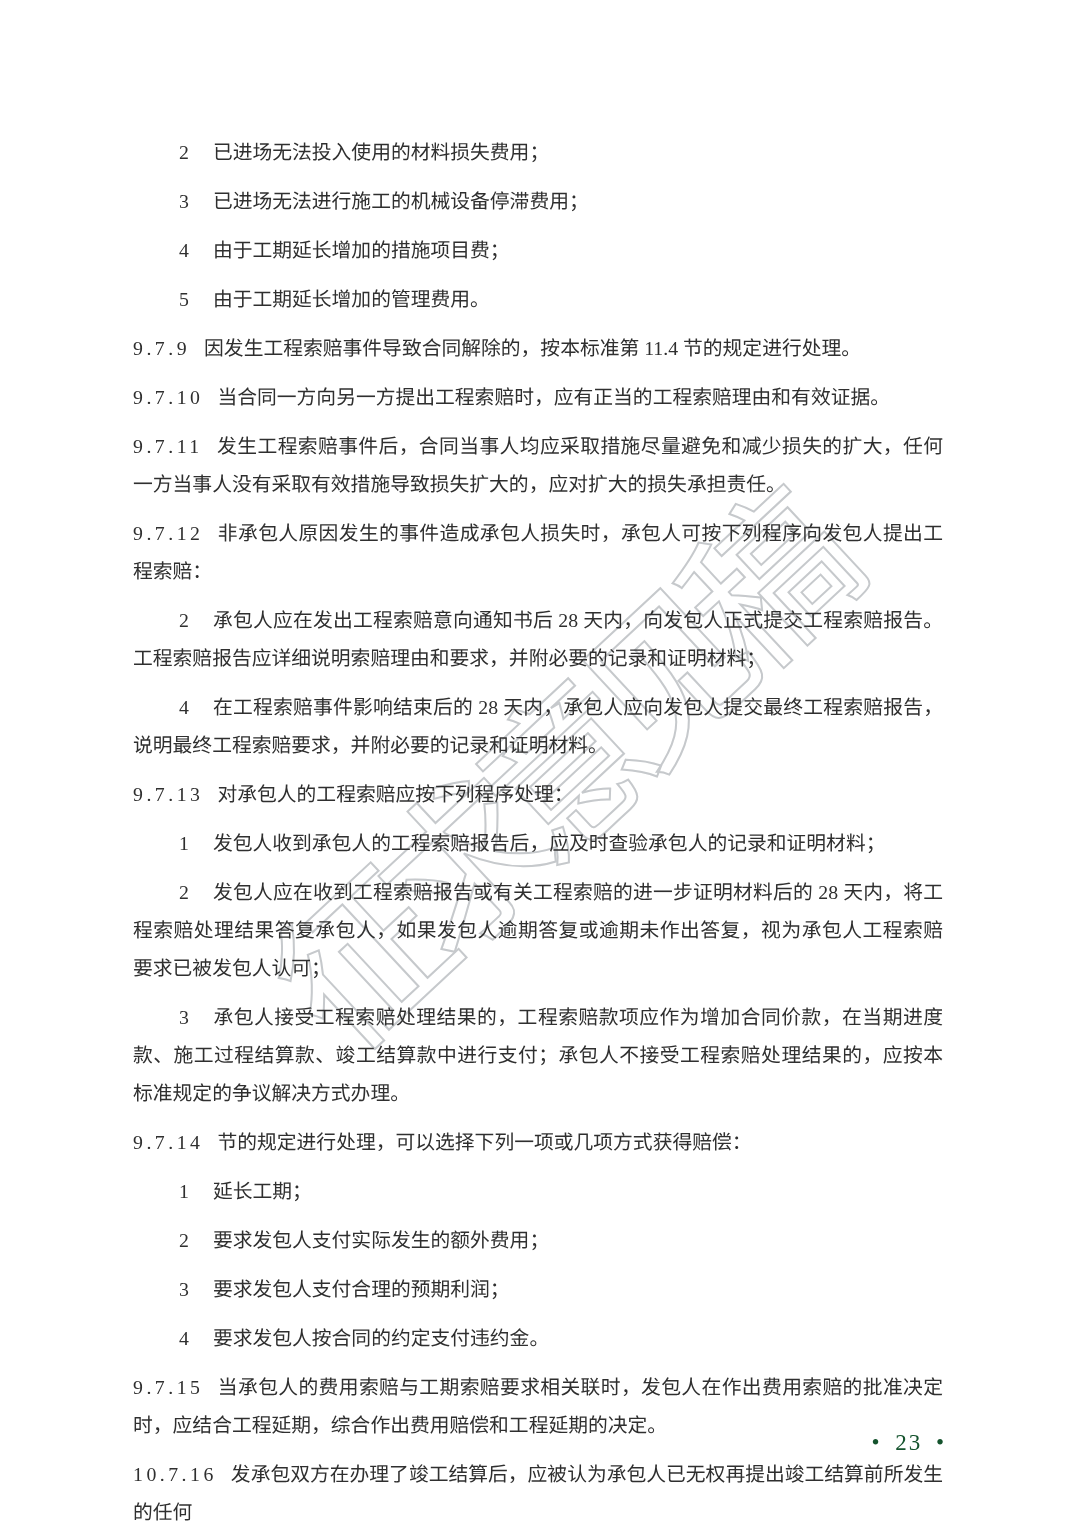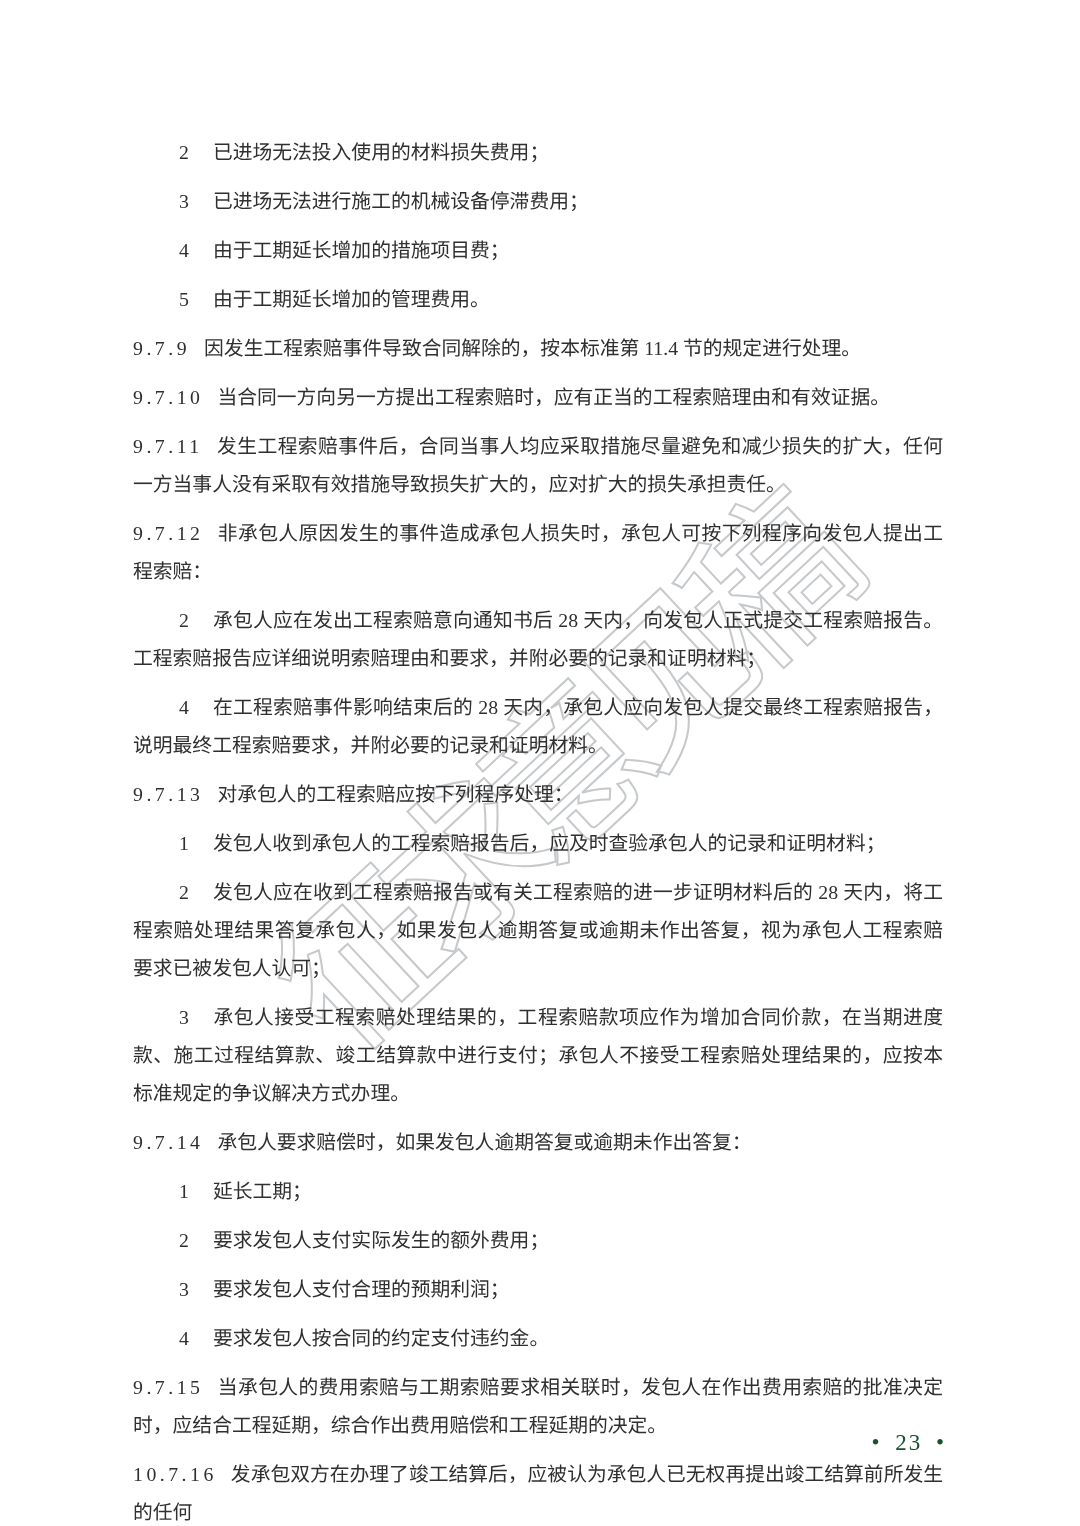--- a/index.html
+++ b/index.html
@@ -72,21 +72,21 @@
       <p class="para clause"><span class="num">9.7.9</span><span class="txt">因发生工程索赔事件导致合同解除的，按本标准第 11.4 节的规定进行处理。</span></p>
       <p class="para clause"><span class="num">9.7.10</span><span class="txt">当合同一方向另一方提出工程索赔时，应有正当的工程索赔理由和有效证据。</span></p>
       <p class="para clause"><span class="num">9.7.11</span><span class="txt">发生工程索赔事件后，合同当事人均应采取措施尽量避免和减少损失的扩大，任何一方当事人没有采取有效措施导致损失扩大的，应对扩大的损失承担责任。</span></p>
       <p class="para clause"><span class="num">9.7.12</span><span class="txt">非承包人原因发生的事件造成承包人损失时，承包人可按下列程序向发包人提出工程索赔：</span></p>
       <p class="para item"><span class="num">2</span><span class="txt">承包人应在发出工程索赔意向通知书后 28 天内，向发包人正式提交工程索赔报告。工程索赔报告应详细说明索赔理由和要求，并附必要的记录和证明材料；</span></p>
       <p class="para item"><span class="num">4</span><span class="txt">在工程索赔事件影响结束后的 28 天内，承包人应向发包人提交最终工程索赔报告，说明最终工程索赔要求，并附必要的记录和证明材料。</span></p>
       <p class="para clause"><span class="num">9.7.13</span><span class="txt">对承包人的工程索赔应按下列程序处理：</span></p>
       <p class="para item"><span class="num">1</span><span class="txt">发包人收到承包人的工程索赔报告后，应及时查验承包人的记录和证明材料；</span></p>
       <p class="para item"><span class="num">2</span><span class="txt">发包人应在收到工程索赔报告或有关工程索赔的进一步证明材料后的 28 天内，将工程索赔处理结果答复承包人，如果发包人逾期答复或逾期未作出答复，视为承包人工程索赔要求已被发包人认可；</span></p>
       <p class="para item"><span class="num">3</span><span class="txt">承包人接受工程索赔处理结果的，工程索赔款项应作为增加合同价款，在当期进度款、施工过程结算款、竣工结算款中进行支付；承包人不接受工程索赔处理结果的，应按本标准规定的争议解决方式办理。</span></p>
-      <p class="para clause"><span class="num">9.7.14</span><span class="txt">承包人要求赔偿时，如果发包人逾期答复或逾期未作出答复：</span></p>
+      <p class="para clause"><span class="num">9.7.14</span><span class="txt">节的规定进行处理，可以选择下列一项或几项方式获得赔偿：</span></p>
       <p class="para item"><span class="num">1</span><span class="txt">延长工期；</span></p>
       <p class="para item"><span class="num">2</span><span class="txt">要求发包人支付实际发生的额外费用；</span></p>
       <p class="para item"><span class="num">3</span><span class="txt">要求发包人支付合理的预期利润；</span></p>
       <p class="para item"><span class="num">4</span><span class="txt">要求发包人按合同的约定支付违约金。</span></p>
       <p class="para clause"><span class="num">9.7.15</span><span class="txt">当承包人的费用索赔与工期索赔要求相关联时，发包人在作出费用索赔的批准决定时，应结合工程延期，综合作出费用赔偿和工程延期的决定。</span></p>
       <p class="para clause"><span class="num">10.7.16</span><span class="txt">发承包双方在办理了竣工结算后，应被认为承包人已无权再提出竣工结算前所发生的任何</span></p>
     </main>
 
   <div class="page-number">• 23 •</div>
 </div>

